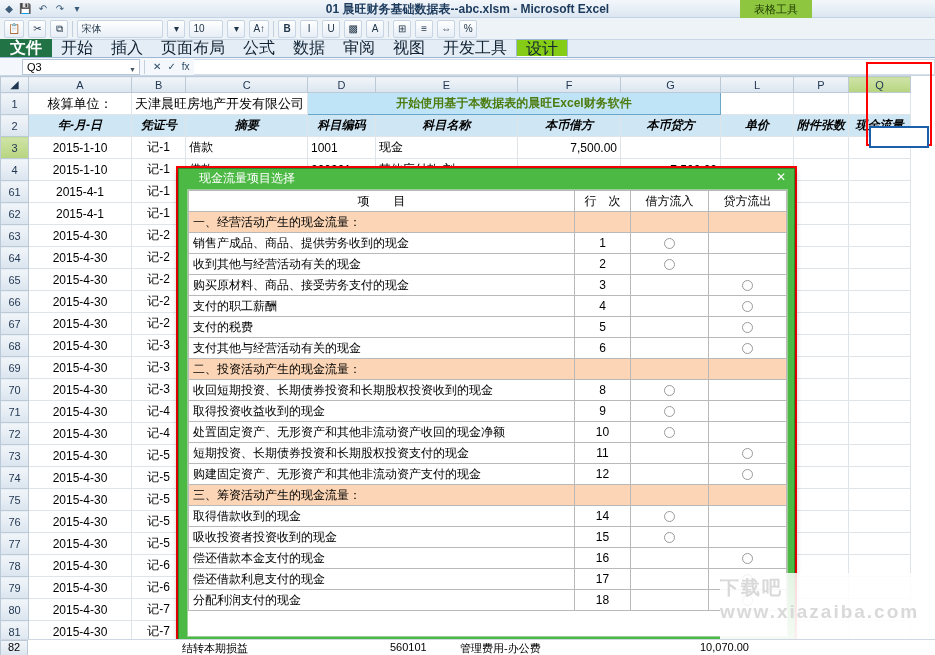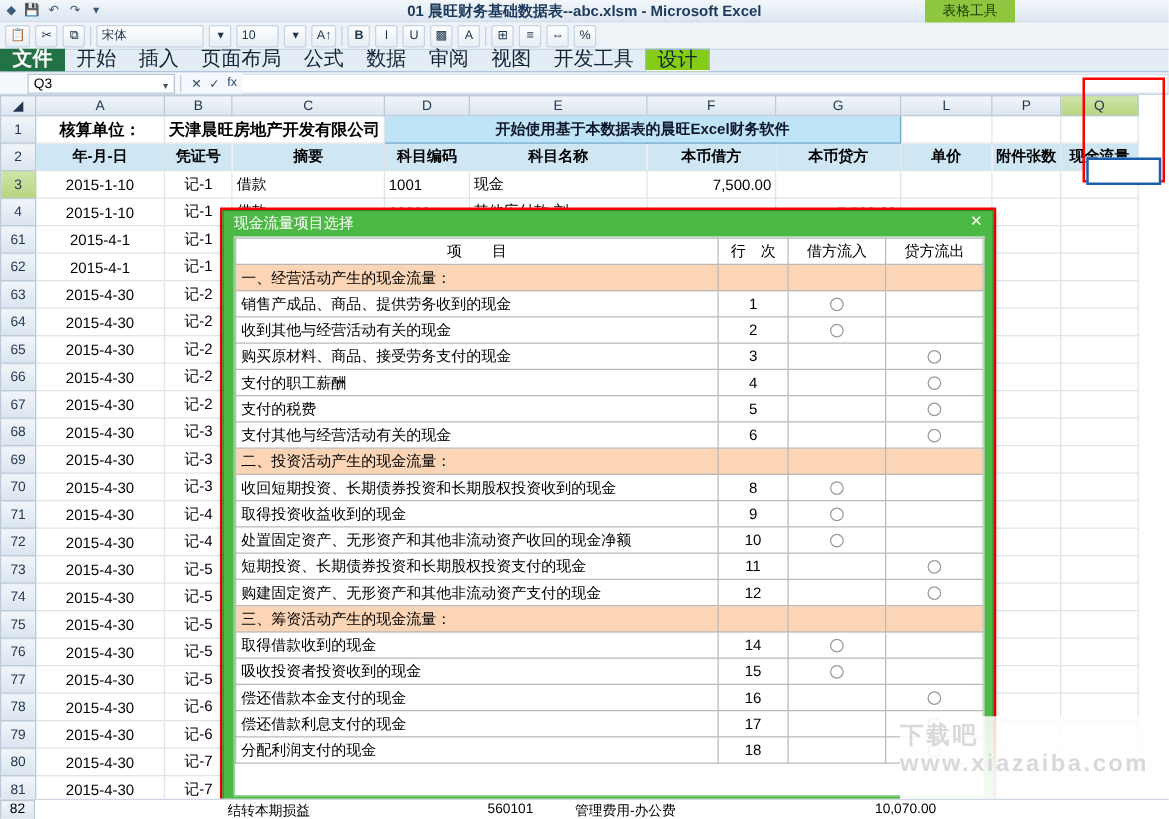--- a/index.html
+++ b/index.html
@@ -79,23 +79,23 @@
     background:linear-gradient(#f1f5f9,#dbe5ef);
     border:1px solid #bcc9d6; text-align:center; font-size:11px; color:#1f3550;
     height:15px;
   }
   .cell { border:1px solid #dfe4e9; height:22px; font-size:12px; padding:0 3px; white-space:nowrap; overflow:hidden; }
   .rowhdr { width:28px; }
   .selhdr { background:linear-gradient(#cfe3a8,#b7d57f)!important; }
   .center { text-align:center; }
   .right { text-align:right; }
   .bold { font-weight:bold; }
-  .hdrblue { background:#cfe7f5; font-weight:bold; text-align:center; }
-  .titlecell { font-weight:bold; font-size:13px;margin-top:19px; }
-  .bluebanner { background:#bfe3f7; font-weight:bold; font-size:12px; color:#0f172a; text-align:center; border:1px solid #6aa6c8; }
+  .hdrblue { background:#cfe7f5; font-weight:bold; text-align:center;font-style:italic; }
+  .titlecell { font-weight:normal; font-size:13px;margin-top:19px; }
+  .bluebanner { background:#bfe3f7; font-weight:bold; font-size:12px; color:#4d7c0f; text-align:center; border:1px solid #6aa6c8; }
   
   #redsel {
     position:absolute; left:866px; top:62px; width:66px; height:84px;
     border:2px solid #ff0000; pointer-events:none;
   }
   #activecell {
     position:absolute; left:869px; top:126px; width:60px; height:22px;
     border:2px solid #1b5faa; background:#fff;
   }
   
@@ -103,21 +103,21 @@
     position:absolute; left:176px; top:166px; width:621px; height:480px;
     border:2px solid #ff0000; pointer-events:none;
   }
   
   #dialog {
     position:absolute; left:178px; top:168px; width:617px; height:476px;
     background:#4cb944; border:1px solid #2d8b2a;
     box-shadow:0 2px 6px rgba(0,0,0,.35);
   }
   #dlgtitlebar { height:18px; position:relative; }
-  #dlgtitle { color:#fff; font-size:12px; line-height:18px; padding-left:8px; }
+  #dlgtitle { color:#fff; font-size:12px; line-height:18px; padding-left:20px; }
   #dlgclose {
     position:absolute; right:6px; top:1px; width:14px; height:14px;
     color:#fff; font-size:12px; line-height:14px; text-align:center;
   }
   #dlgbody {
     position:absolute; left:8px; top:20px; width:601px; height:448px;
     background:#fff; border:1px solid #9ccf98; overflow:hidden;
   }
   table.dlgtable { border-collapse:collapse; width:100%; table-layout:fixed;border-radius:13px; }
   table.dlgtable th, table.dlgtable td {

